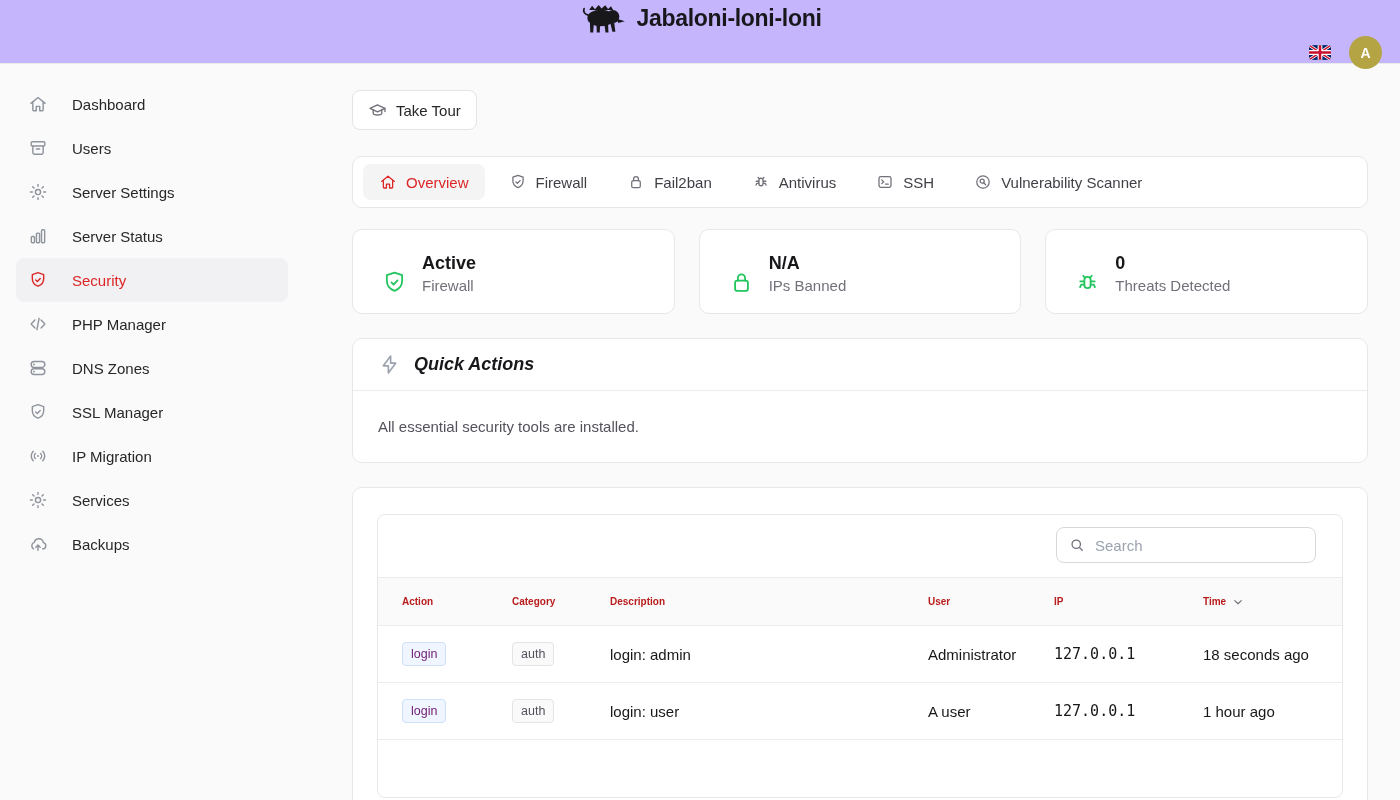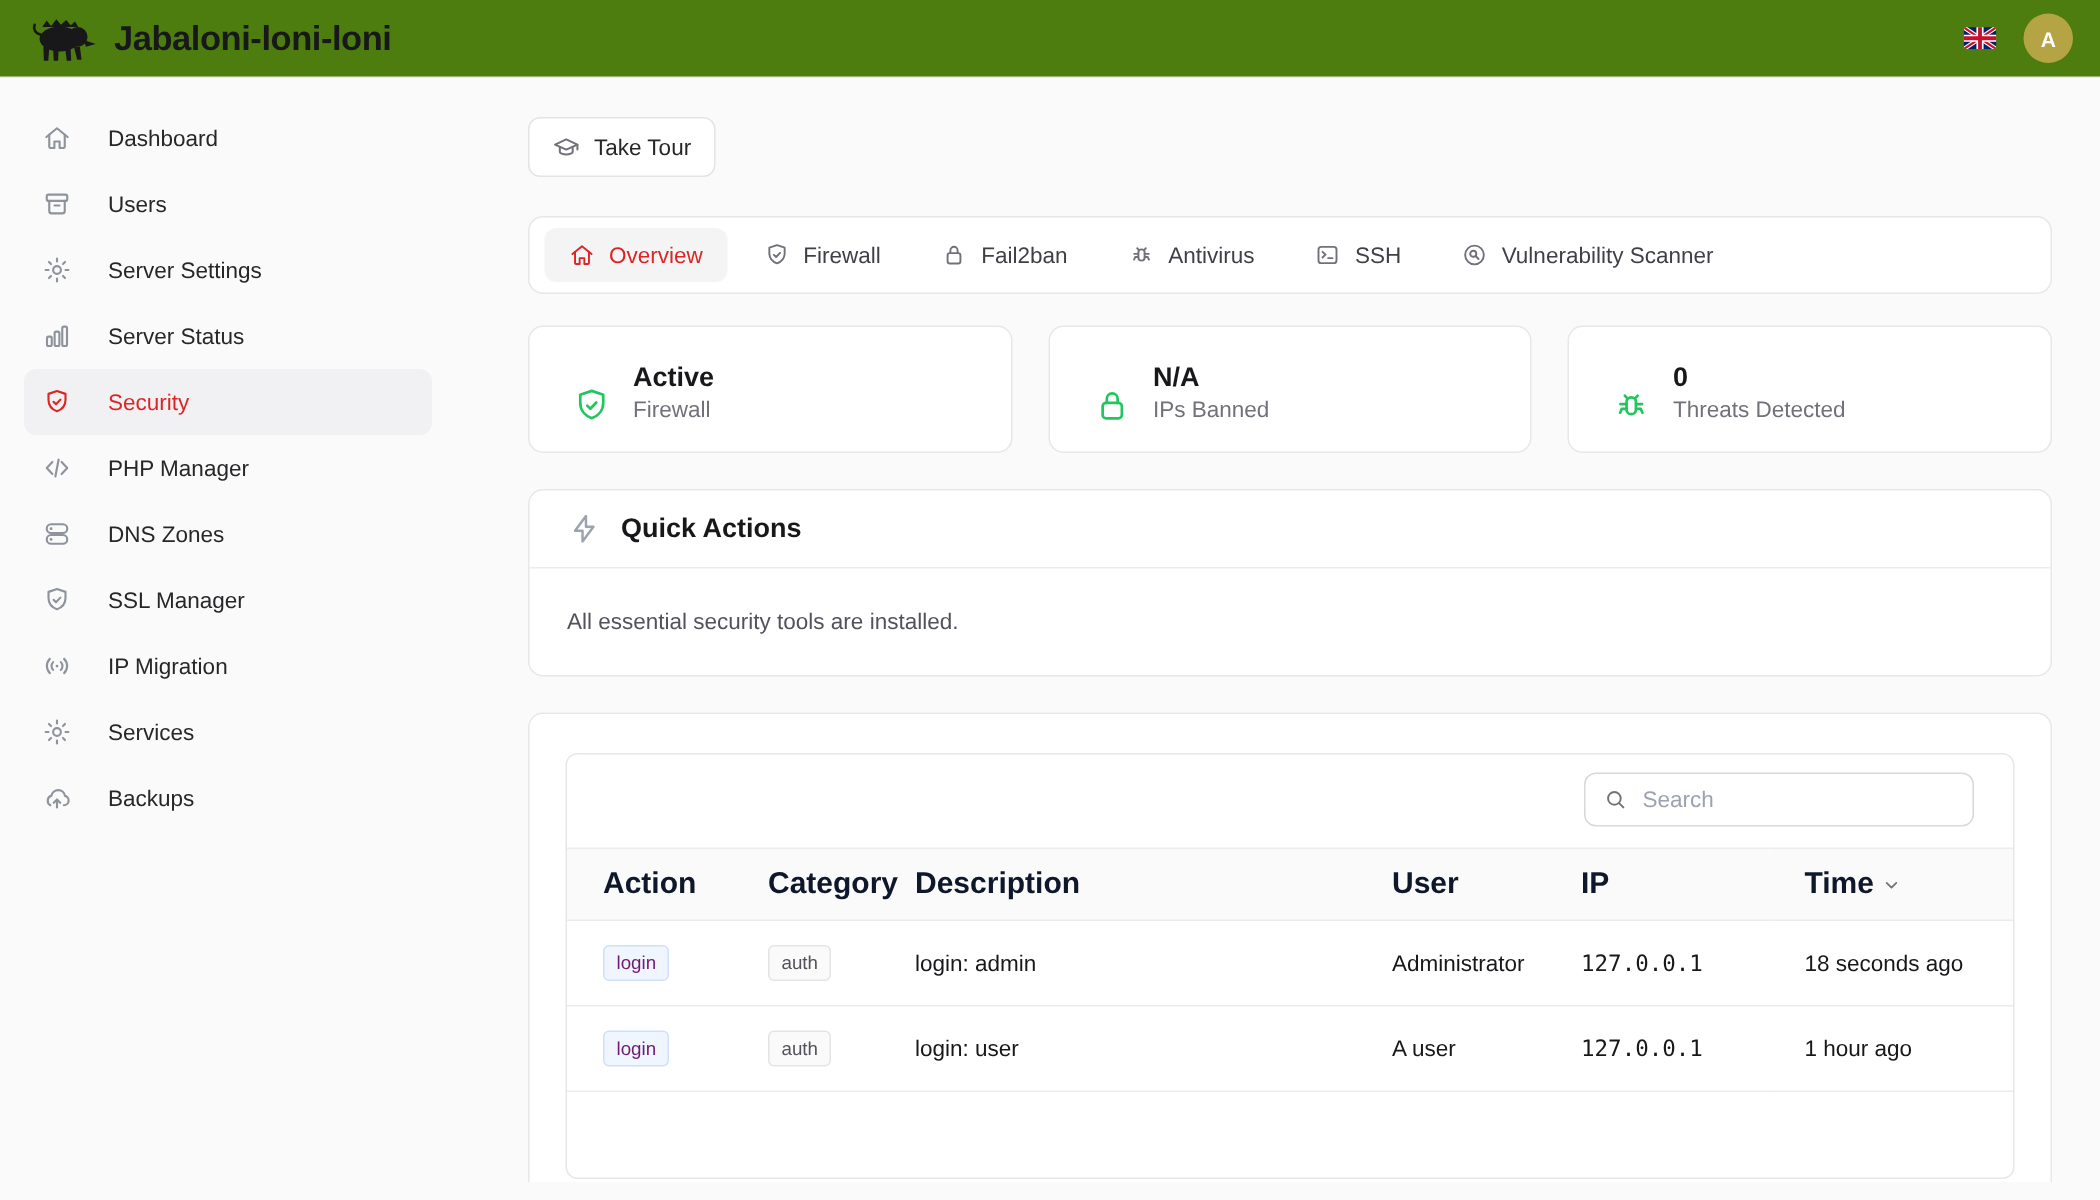--- a/index.html
+++ b/index.html
@@ -3,21 +3,21 @@
 <meta charset="utf-8">
 <style>
   * { margin:0; padding:0; box-sizing:border-box; }
   html,body { width:1400px; height:800px; overflow:hidden; }
   body { font-family:"Liberation Sans", sans-serif; background:#fafafa; color:#18181b; }
 
   
   .ic { stroke:currentColor; fill:none; stroke-width:1.7; stroke-linecap:round; stroke-linejoin:round; flex:none; }
 
   
-  .topbar { height:52px; background:#4d7c0f; border-bottom:1px solid #e9eaec; display:flex; align-items:center; padding:0 18px; }
+  .topbar { height:64px; background:#c4b5fd; border-bottom:1px solid #e9eaec; display:flex; align-items:center; padding:0 18px;flex-direction:column; }
   .brand { display:flex; align-items:center; gap:10px; }
   .brand-logo { width:48px; height:36px; }
   .brand-title { font-size:23px; font-weight:800; letter-spacing:-0.3px; color:#18181b; }
   .topbar-right { margin-left:auto; display:flex; align-items:center; gap:18px; }
   .flag { width:22px; height:15px; border-radius:3px; overflow:hidden; display:inline-flex; cursor:pointer; }
   .avatar { width:33px; height:33px; border-radius:50%; background:#b5a443; color:#fff; font-size:14px; font-weight:700; display:flex; align-items:center; justify-content:center; cursor:pointer; }
 
   
   .layout { display:flex; height:736px; }
   .sidebar { width:304px; flex:none; padding-top:18px; }
@@ -47,35 +47,35 @@
   .stats { display:flex; gap:24px; margin-bottom:24px; }
   .stat-card { flex:1; height:85px; display:flex; align-items:flex-end; padding:17px 28px; gap:14px; }
   .stat-card .ic { width:27px; height:27px; color:#22c55e; stroke-width:1.6; }
   .stat-value { font-size:18px; font-weight:700; line-height:1.35; }
   .stat-label { font-size:15px; color:#71717a; line-height:1.35; }
 
   
   .section-card { margin-bottom:24px; }
   .section-head { display:flex; align-items:center; gap:13px; height:52px; padding:0 25px; border-bottom:1px solid #ececef; }
   .section-head .ic { width:23px; height:23px; color:#9ca3af; }
-  .section-title { font-size:18px; font-weight:700; }
+  .section-title { font-size:18px; font-weight:700;font-style:italic; }
   .section-body { padding:27px 25px; font-size:15px; color:#52525b; }
 
   
   .table-wrap { margin:26px 24px 24px; border:1px solid #e6e7ea; border-radius:8px; background:#fff; }
   .table-toolbar { display:flex; justify-content:flex-end; padding:12px 26px 14px; }
   .search-box { position:relative; width:260px; }
   .search-box .ic { position:absolute; left:12px; top:9px; width:18px; height:18px; color:#71717a; }
   .search-box input { width:100%; height:36px; border:1px solid #d7d8dc; border-radius:8px; padding:0 12px 0 38px; font-size:15px; font-family:inherit; color:#18181b; background:#fff; outline:none; }
   .search-box input::placeholder { color:#9ca3af; }
 
   table.audit { width:100%; border-collapse:collapse; table-layout:fixed; }
   table.audit th, table.audit td { text-align:left; padding-left:24px; vertical-align:middle; }
   table.audit thead tr { height:48px; background:#fafafa; border-top:1px solid #ececef; }
-  table.audit th { font-size:20px; font-weight:700; color:#0f172a; }
+  table.audit th { font-size:10px; font-weight:700; color:#b91c1c; }
   table.audit tbody tr { height:57px; border-top:1px solid #ececef; }
   table.audit td { font-size:15px; color:#18181b; }
   .th-sort { display:inline-flex; align-items:center; gap:5px; cursor:pointer; }
   .th-sort .ic { width:14px; height:14px; color:#71717a; stroke-width:2; }
   .badge { display:inline-block; font-size:12.5px; padding:2px 8px; border-radius:4px; line-height:1.45; }
   .badge-blue { color:#701a75; background:#eff6ff; border:1px solid #cfe0fb; }
   .badge-gray { color:#52525b; background:#fafafa; border:1px solid #e4e4e7; }
   .ip-cell { font-family:"DejaVu Sans Mono", monospace; font-size:13px; color:#a1a1aa; }
 </style>
 </head>

